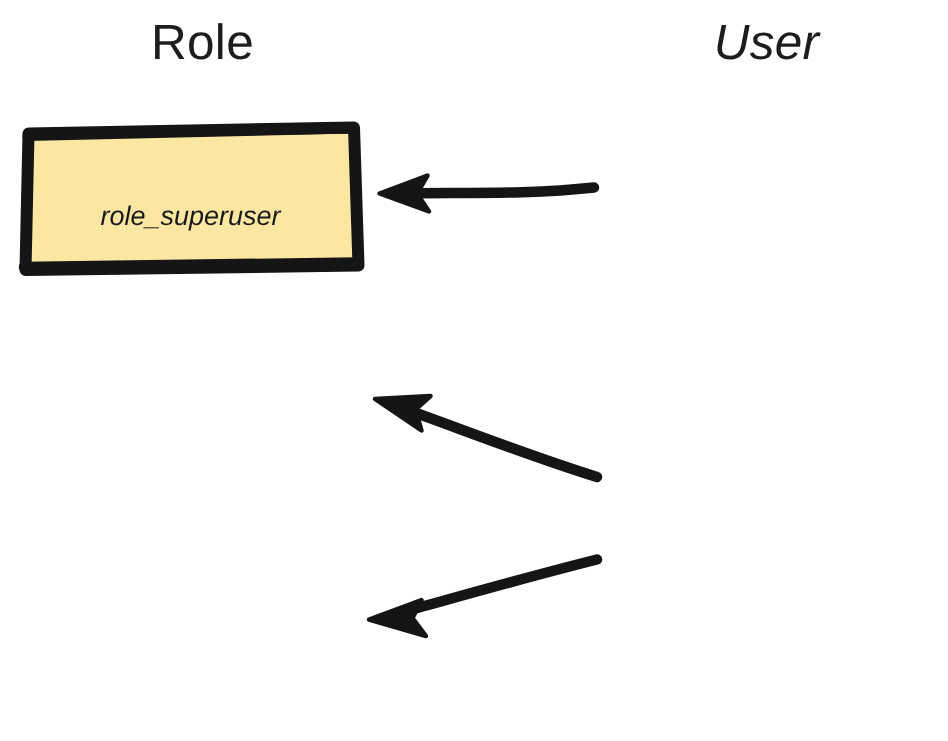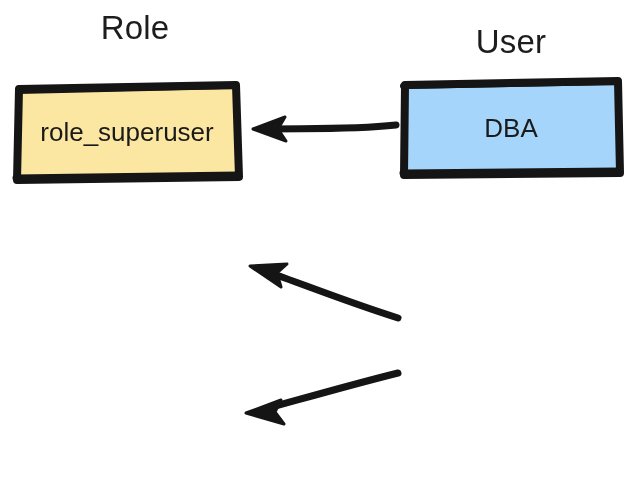--- a/index.html
+++ b/index.html
@@ -24,42 +24,43 @@
   .col-header {
     position: absolute;
     font-size: 33px;
     font-weight: 400;
     color: #1d1d1d;
     letter-spacing: 0.2px;
     white-space: nowrap;
     text-align: center;
   }
   #header-role  { left: 30px;  top: 9px;  width: 210px; }
-  #header-user  { left: 400px; top: 23px;  width: 222px; }
+  #header-user  { left: 400px; top: 9px;  width: 222px; font-style: italic; }
 
   .node {
     position: absolute;
   }
   .node svg {
     position: absolute;
     left: 0; top: 0;
     overflow: visible;
   }
   .node-label {
     position: absolute;
-    left: 0; top: 0;
+    left: 0; top: 12px;
     width: 100%;
     height: 100%;
     display: flex;
     align-items: center;
     justify-content: center;
-    font-size: 26px;
+    font-size: 18px;
     color: #1a1a1a;
     white-space: nowrap;
     pointer-events: none;
+    font-style: italic;
   }
   .edge {
     position: absolute;
     left: 0; top: 0;
     width: 632px;
     height: 494px;
     overflow: visible;
     pointer-events: none;
   }
 </style>
@@ -74,28 +75,20 @@
 
   <div class="node" style="left:13px; top:79px; width:228px; height:106px;">
     <svg width="228" height="106" viewBox="0 0 228 106">
       <path d="M6,10 L223,6 L226,98 L4,101 Z" fill="#FCE7A2" stroke="#151515" stroke-width="8" stroke-linejoin="round" stroke-linecap="round"></path>
       <path d="M5,12 L222,7" fill="none" stroke="#151515" stroke-width="6" stroke-linecap="round"></path>
       <path d="M3,99 L225,96" fill="none" stroke="#151515" stroke-width="7" stroke-linecap="round"></path>
     </svg>
     <div class="node-label">role_superuser</div>
   </div>
 
-  <div class="node" style="left:399px; top:76px; width:224px; height:104px;">
-    <svg width="224" height="104" viewBox="0 0 224 104">
-      <path d="M6,9 L219,5 L221,97 L5,99 Z" fill="#A5D5FA" stroke="#151515" stroke-width="8" stroke-linejoin="round" stroke-linecap="round"></path>
-      <path d="M4,10 L218,6" fill="none" stroke="#151515" stroke-width="6" stroke-linecap="round"></path>
-      <path d="M4,97 L220,95" fill="none" stroke="#151515" stroke-width="7" stroke-linecap="round"></path>
-    </svg>
-    <div class="node-label">DBA</div>
-  </div>
 
 
 
 
   <svg class="edge">
 
     <g>
       <path d="M396,125 C350,130 305,128 262,129" fill="none" stroke="#151515" stroke-width="7" stroke-linecap="round"></path>
       <path d="M253,129 L285,117 L278,129 L286,141 Z" fill="#151515" stroke="#151515" stroke-width="3" stroke-linejoin="round"></path>
     </g>

